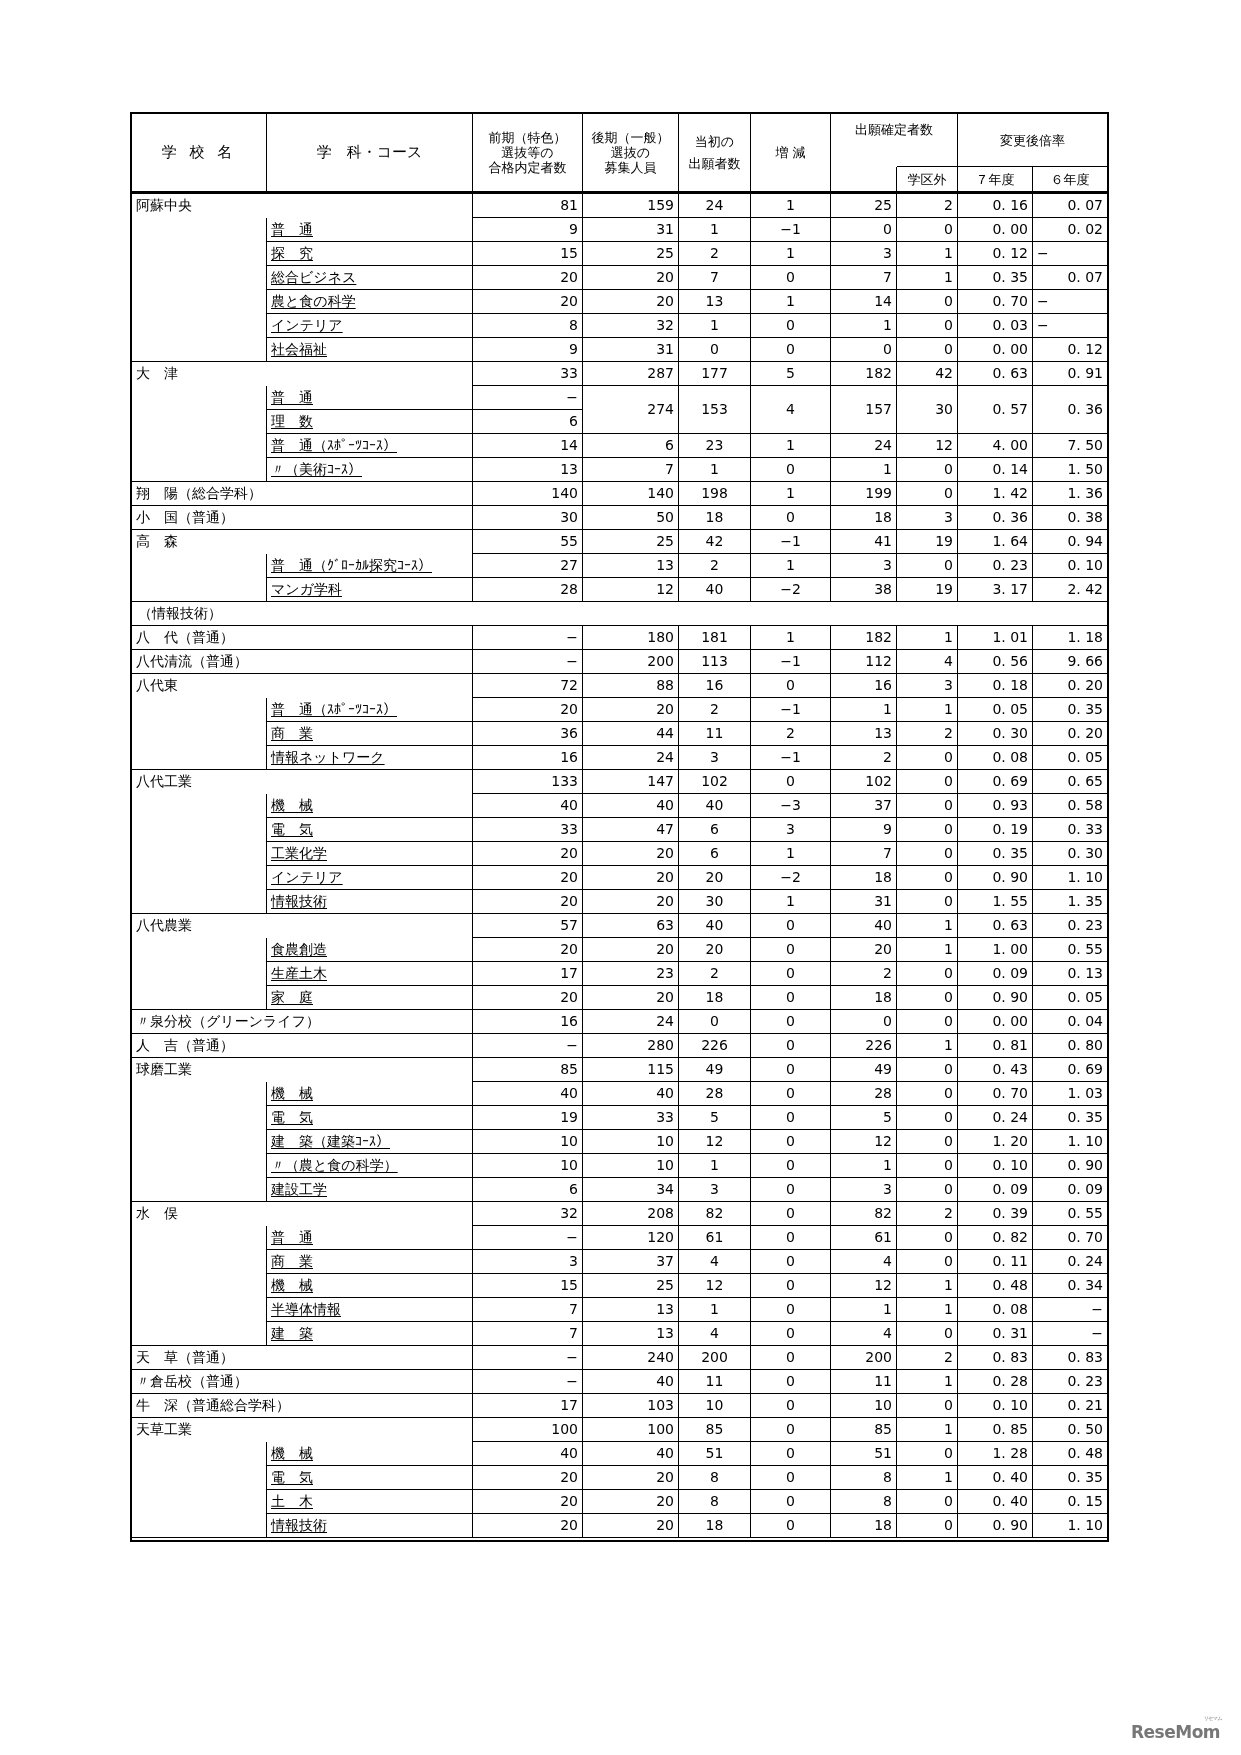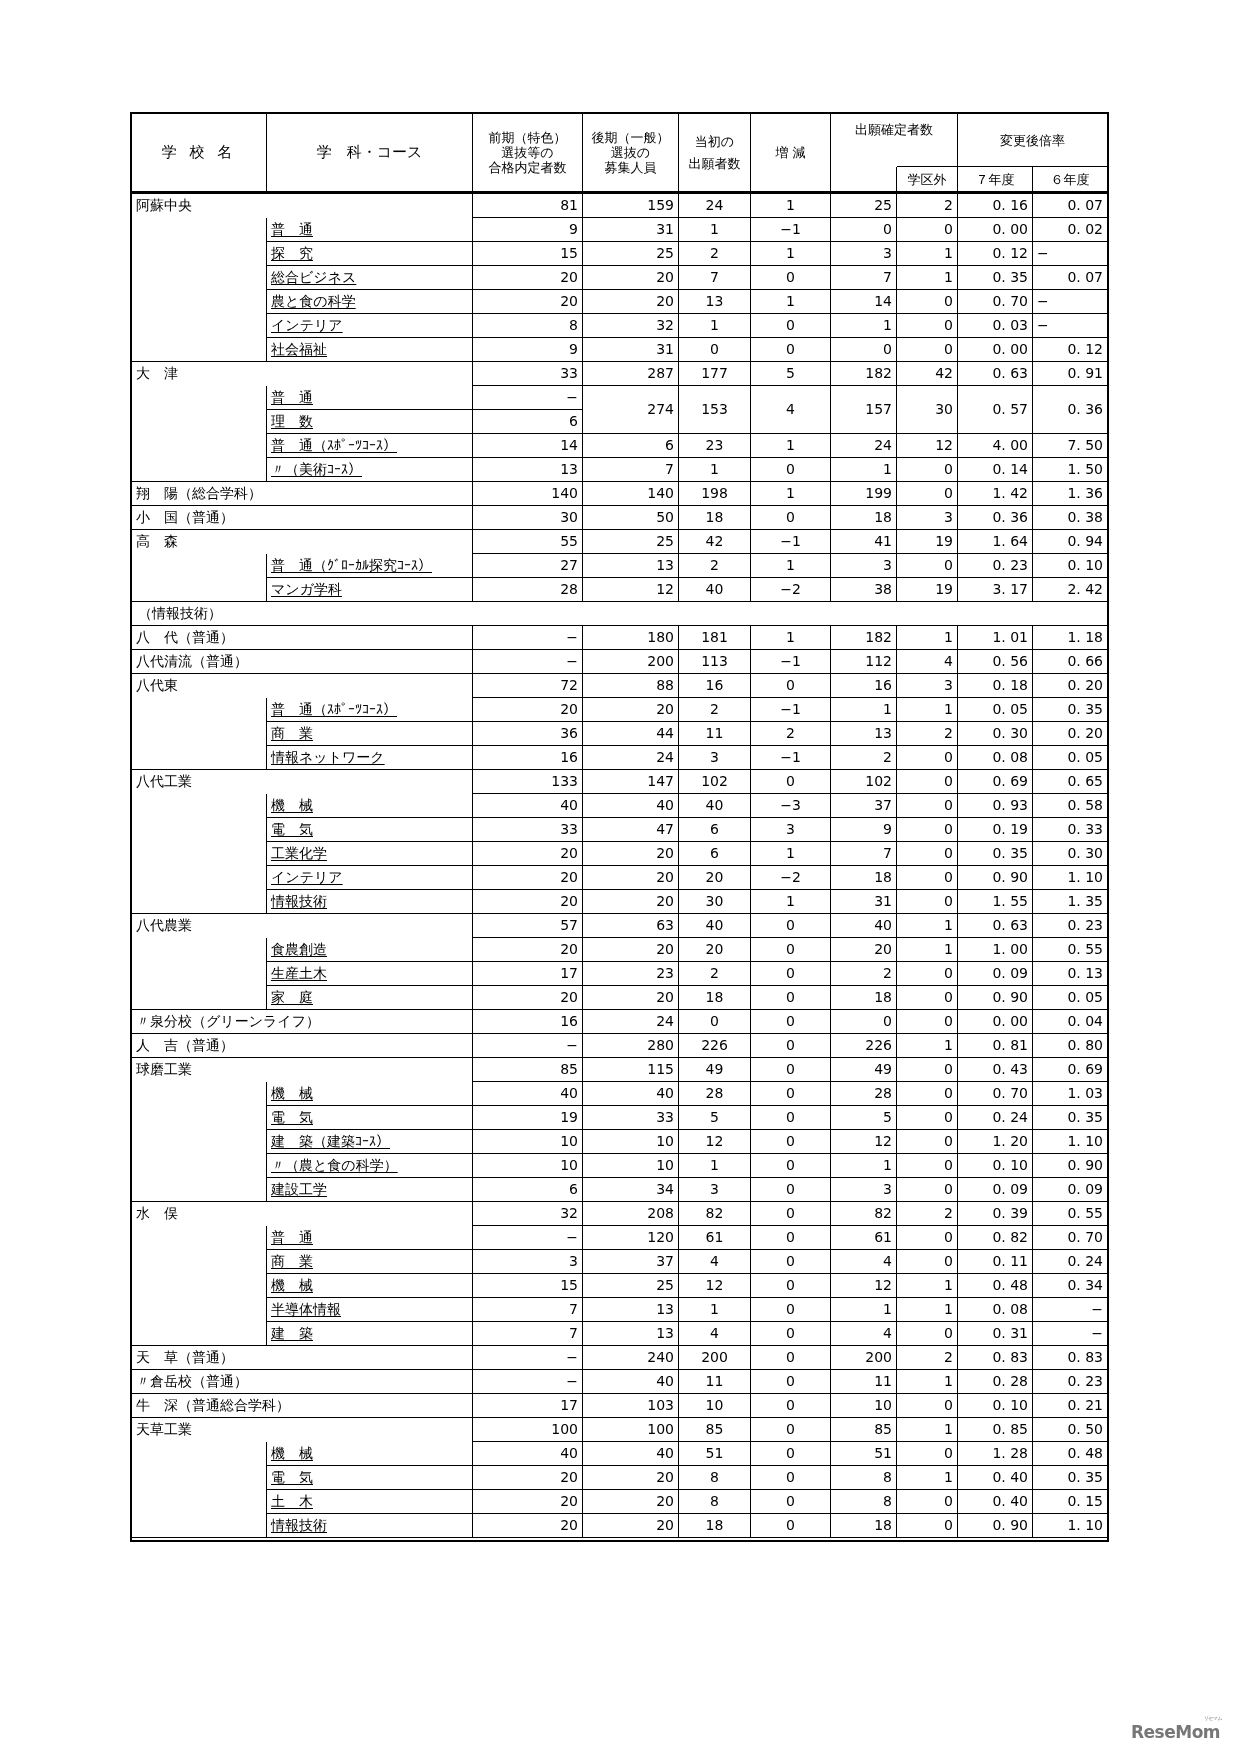--- a/index.html
+++ b/index.html
@@ -279,21 +279,21 @@
       </tr>
       <tr class="thick-top">
         <td colspan="2" class="school-wide" style="text-decoration:none">八代清流（普通）</td>
         <td class="num" style="">−</td>
         <td class="num" style="">200</td>
         <td class="num" style="text-align:center">113</td>
         <td class="num" style="text-align:center">−1</td>
         <td class="num" style="">112</td>
         <td class="num" style="">4</td>
         <td class="num" style="">0. 56</td>
-        <td class="num" style="">0. 66</td>
+        <td class="num" style="">9. 66</td>
       </tr>
       <tr class="thick-top">
         <td class="school no-bottom" style="border-right:none">八代東</td>
         <td class="no-bottom nob"></td>
         <td class="num" style="">72</td>
         <td class="num" style="">88</td>
         <td class="num" style="text-align:center">16</td>
         <td class="num" style="text-align:center">0</td>
         <td class="num" style="">16</td>
         <td class="num" style="">3</td>

